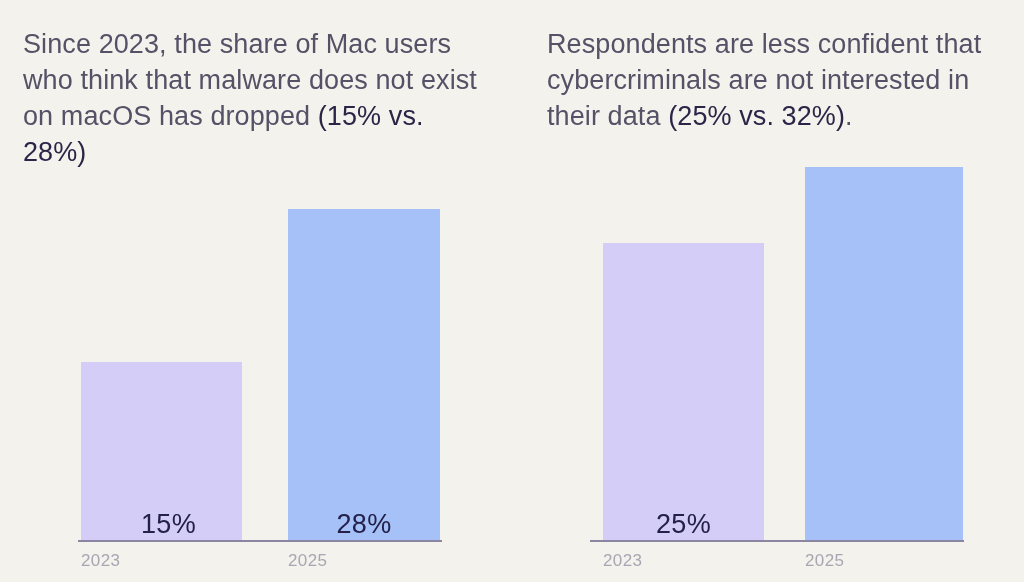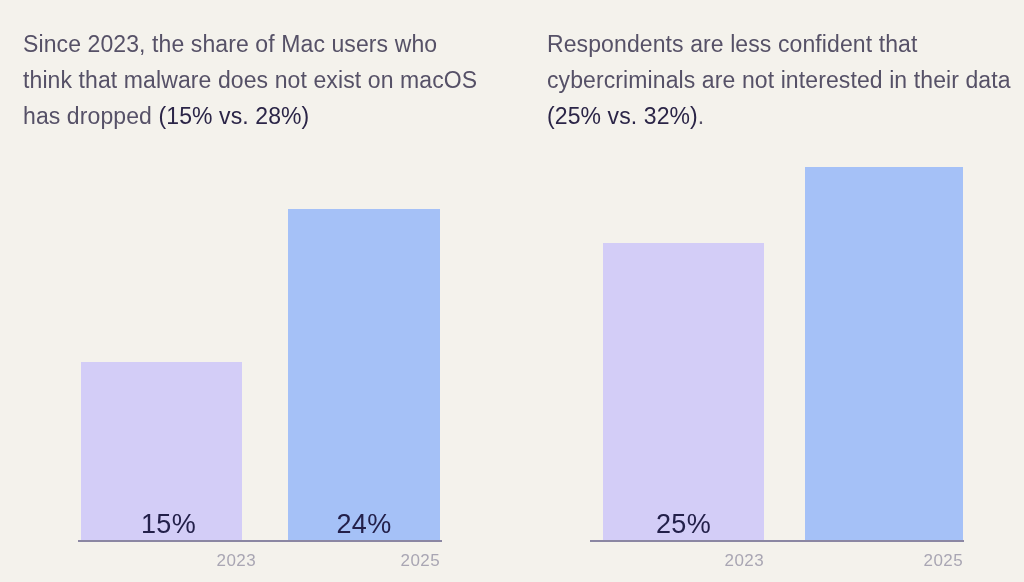--- a/index.html
+++ b/index.html
@@ -22,21 +22,21 @@
   .panel {
     position: relative;
     width: 512px;
     height: 582px;
   }
 
   
   .heading {
     position: absolute;
     top: 26px;
-    font-size: 23px;
+    font-size: 27px;
     line-height: 36px;
     color: #565167;
     letter-spacing: 0.1px;
     font-weight: 400;
     margin: 0;
   }
   .panel-left .heading {
     left: 23px;
     width: 465px;
   }
@@ -90,21 +90,21 @@
     bottom: 42px;
     text-align: center;
     font-size: 27px;
     font-weight: 400;
     color: #23204a;
     letter-spacing: 0.3px;
   }
   .bar-label {
     position: absolute;
     top: 551px;
-    text-align: right;
+    text-align: left;
     font-size: 17px;
     color: #a9a6b3;
     letter-spacing: 0.4px;
   }
 
   
   .panel-left .bar-0  { left: 81px;  width: 161px; height: 178px; }
   .panel-left .bar-1  { left: 288px; width: 152px; height: 331px; }
   .panel-left .lbl-0  { left: 81px;  width: 175px; }
   .panel-left .lbl-1  { left: 288px; width: 152px; }
@@ -122,21 +122,21 @@
 
   <div class="panel panel-left">
 
     <p class="heading"><span>Since 2023, the share of Mac users who think that malware does not exist on macOS has dropped </span><b>(15% vs. 28%)</b><span></span></p>
 
     <div class="chart">
       <div class="bar c2023 bar-0"></div>
       <div class="bar c2025 bar-1"></div>
 
       <div class="bar-value lbl-0">15%</div>
-      <div class="bar-value lbl-1">24%</div>
+      <div class="bar-value lbl-1">28%</div>
 
       <div class="baseline"></div>
 
       <div class="bar-label lbl-0">2023</div>
       <div class="bar-label lbl-1">2025</div>
     </div>
   </div>
 
   <div class="panel panel-right">
 

